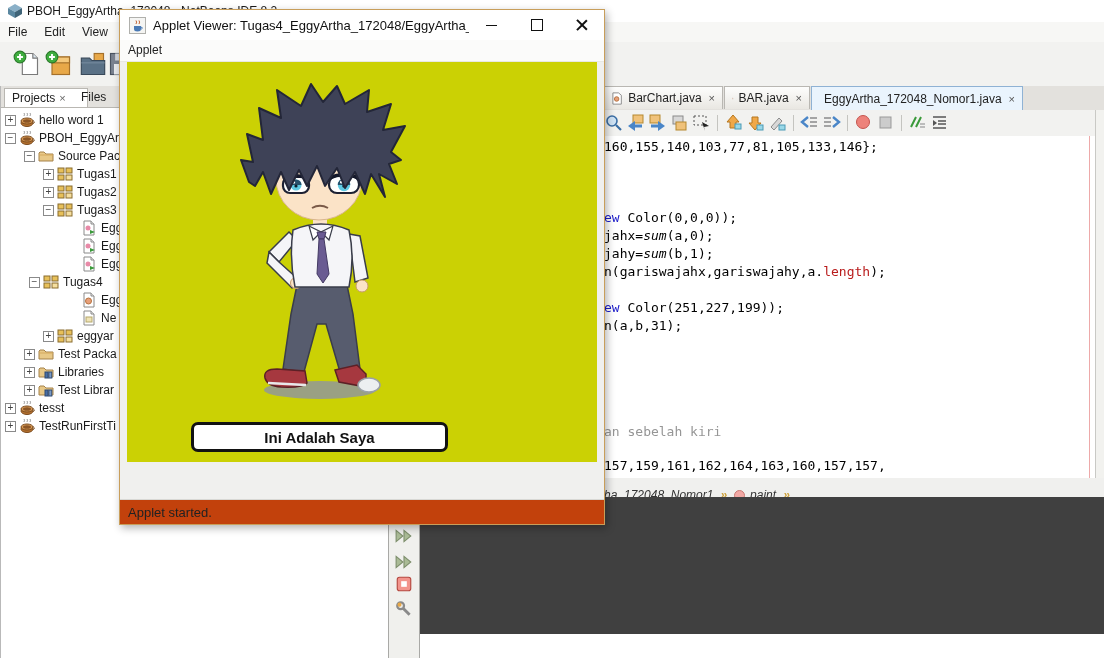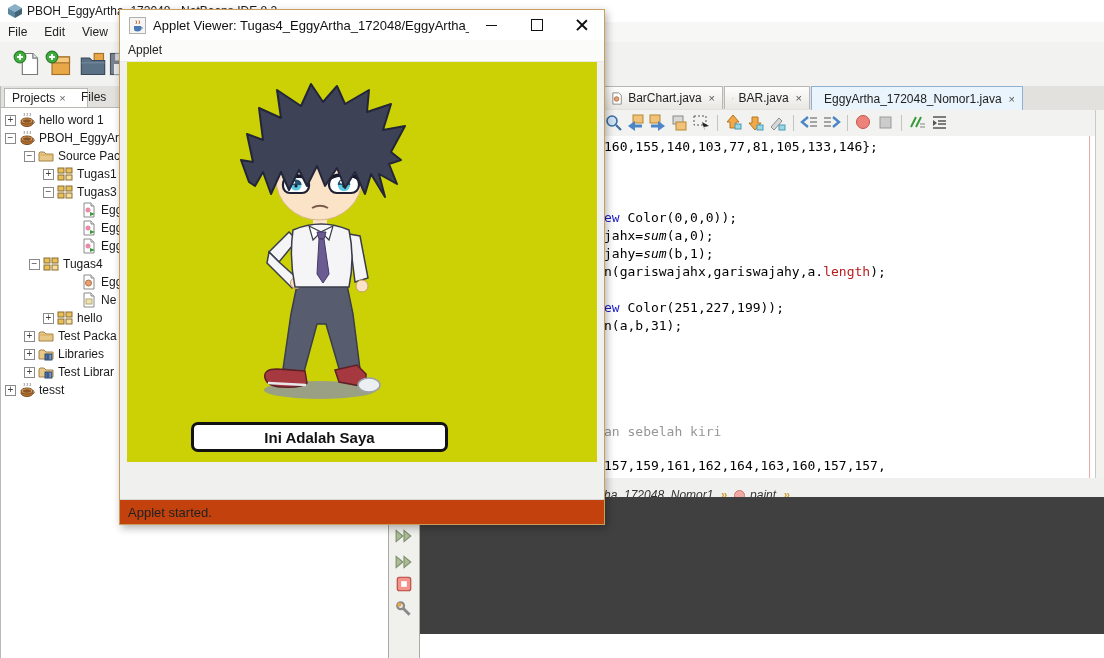--- a/index.html
+++ b/index.html
@@ -179,31 +179,43 @@
             <svg viewBox="0 0 16 16">
               <rect x="1" y="2" width="6" height="5" fill="#e7c05a" stroke="#8a6d2f"></rect>
               <rect x="9" y="2" width="6" height="5" fill="#e7c05a" stroke="#8a6d2f"></rect>
               <rect x="1" y="9" width="6" height="5" fill="#e7c05a" stroke="#8a6d2f"></rect>
               <rect x="9" y="9" width="6" height="5" fill="#f5dfa0" stroke="#8a6d2f"></rect>
             </svg>
           </span>
         <span>Tugas1</span>
       </div>
 
-
       <div class="trow" style="padding-left:42px;">
-        <span class="exp minus"></span>
+        <span class="exp plus"></span>
         <span class="ticon">
             <svg viewBox="0 0 16 16">
               <rect x="1" y="2" width="6" height="5" fill="#e7c05a" stroke="#8a6d2f"></rect>
               <rect x="9" y="2" width="6" height="5" fill="#e7c05a" stroke="#8a6d2f"></rect>
               <rect x="1" y="9" width="6" height="5" fill="#e7c05a" stroke="#8a6d2f"></rect>
               <rect x="9" y="9" width="6" height="5" fill="#f5dfa0" stroke="#8a6d2f"></rect>
             </svg>
           </span>
+        <span>Tugas2</span>
+      </div>
+
+      <div class="trow" style="padding-left:42px;">
+        <span class="exp minus"></span>
+        <span class="ticon">
+            <svg viewBox="0 0 16 16">
+              <rect x="1" y="2" width="6" height="5" fill="#e7c05a" stroke="#8a6d2f"></rect>
+              <rect x="9" y="2" width="6" height="5" fill="#e7c05a" stroke="#8a6d2f"></rect>
+              <rect x="1" y="9" width="6" height="5" fill="#e7c05a" stroke="#8a6d2f"></rect>
+              <rect x="9" y="9" width="6" height="5" fill="#f5dfa0" stroke="#8a6d2f"></rect>
+            </svg>
+          </span>
         <span>Tugas3</span>
       </div>
 
       <div class="trow" style="padding-left:66px;">
         <span class="noexp"></span>
         <span class="ticon">
             <svg viewBox="0 0 16 16">
               <path d="M3,1 L10,1 L13,4 L13,15 L3,15 Z" fill="#fff" stroke="#8a8a8a"></path>
               <path d="M10,1 L10,4 L13,4" fill="#e8e8e8" stroke="#8a8a8a"></path>
               <circle cx="7" cy="8" r="2.5" fill="#e88aa8"></circle>
@@ -279,21 +291,21 @@
       <div class="trow" style="padding-left:42px;">
         <span class="exp plus"></span>
         <span class="ticon">
             <svg viewBox="0 0 16 16">
               <rect x="1" y="2" width="6" height="5" fill="#e7c05a" stroke="#8a6d2f"></rect>
               <rect x="9" y="2" width="6" height="5" fill="#e7c05a" stroke="#8a6d2f"></rect>
               <rect x="1" y="9" width="6" height="5" fill="#e7c05a" stroke="#8a6d2f"></rect>
               <rect x="9" y="9" width="6" height="5" fill="#f5dfa0" stroke="#8a6d2f"></rect>
             </svg>
           </span>
-        <span>hello</span>
+        <span>eggyar</span>
       </div>
 
       <div class="trow" style="padding-left:23px;">
         <span class="exp plus"></span>
         <span class="ticon">
             <svg viewBox="0 0 16 16">
               <path d="M1,5 L1,13 L15,13 L15,6 L8,6 L6,4 L2,4 Z" fill="#e8c887" stroke="#a5824a"></path>
               <path d="M1,7 L15,7" stroke="#d4a95e"></path>
             </svg>
           </span>
@@ -331,20 +343,33 @@
               <path d="M5,4 q1,-2 0,-3 M8,4 q1,-2 0,-3 M11,4 q1,-2 0,-3" stroke="#9a9a9a" fill="none"></path>
               <ellipse cx="8" cy="11" rx="6" ry="3.5" fill="#b5712f" stroke="#7a4a1d"></ellipse>
               <ellipse cx="8" cy="9" rx="6" ry="3" fill="#d89a55" stroke="#7a4a1d"></ellipse>
               <ellipse cx="8" cy="9" rx="4" ry="1.8" fill="#8a5526"></ellipse>
               <path d="M14,8.5 q3,1.2 0,3.4" stroke="#7a4a1d" fill="none"></path>
             </svg>
           </span>
         <span>tesst</span>
       </div>
 
+      <div class="trow" style="padding-left:4px;">
+        <span class="exp plus"></span>
+        <span class="ticon">
+            <svg viewBox="0 0 16 16">
+              <path d="M5,4 q1,-2 0,-3 M8,4 q1,-2 0,-3 M11,4 q1,-2 0,-3" stroke="#9a9a9a" fill="none"></path>
+              <ellipse cx="8" cy="11" rx="6" ry="3.5" fill="#b5712f" stroke="#7a4a1d"></ellipse>
+              <ellipse cx="8" cy="9" rx="6" ry="3" fill="#d89a55" stroke="#7a4a1d"></ellipse>
+              <ellipse cx="8" cy="9" rx="4" ry="1.8" fill="#8a5526"></ellipse>
+              <path d="M14,8.5 q3,1.2 0,3.4" stroke="#7a4a1d" fill="none"></path>
+            </svg>
+          </span>
+        <span>TestRunFirstTi</span>
+      </div>
 
     </div>
   </div>
 
   <div class="abs" id="edtabbar">
     <span id="hiddenTabX">×</span>
     <div class="edtab" style="left:420px;width:120px;">
       <svg class="appicon" viewBox="0 0 13 13">
           <path d="M2,0.5 L8,0.5 L11,3 L11,12.5 L2,12.5 Z" fill="#fff" stroke="#8a8a8a"></path>
           <circle cx="6" cy="7" r="2.4" fill="#e8a07a" stroke="#b5713f"></circle>

